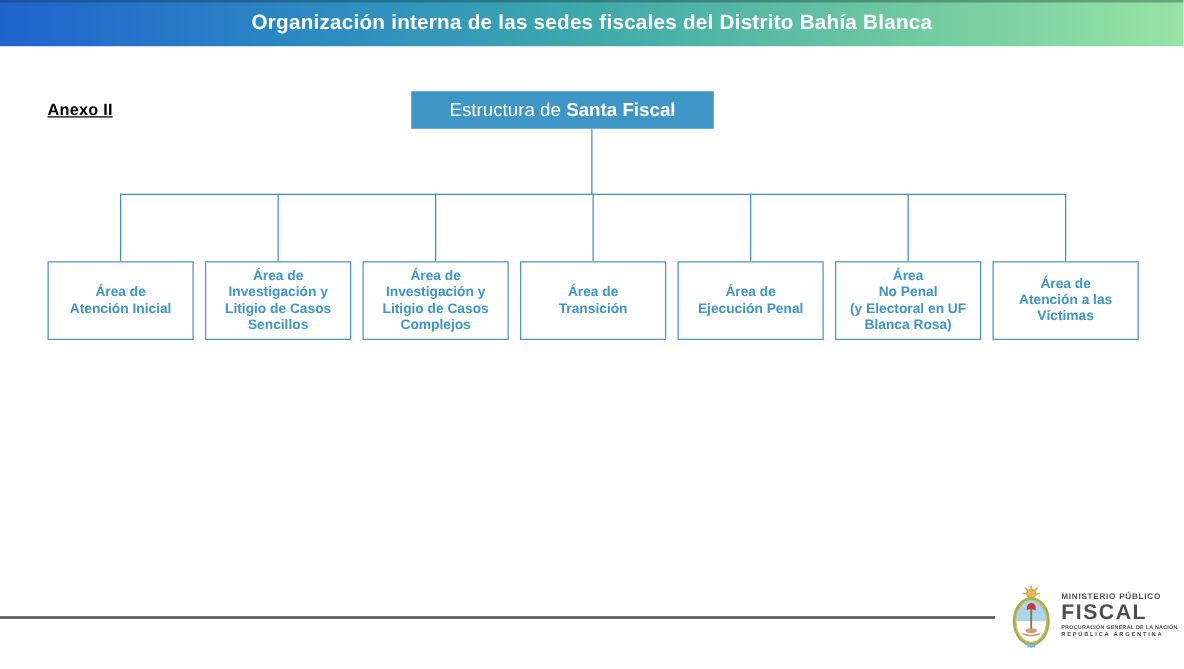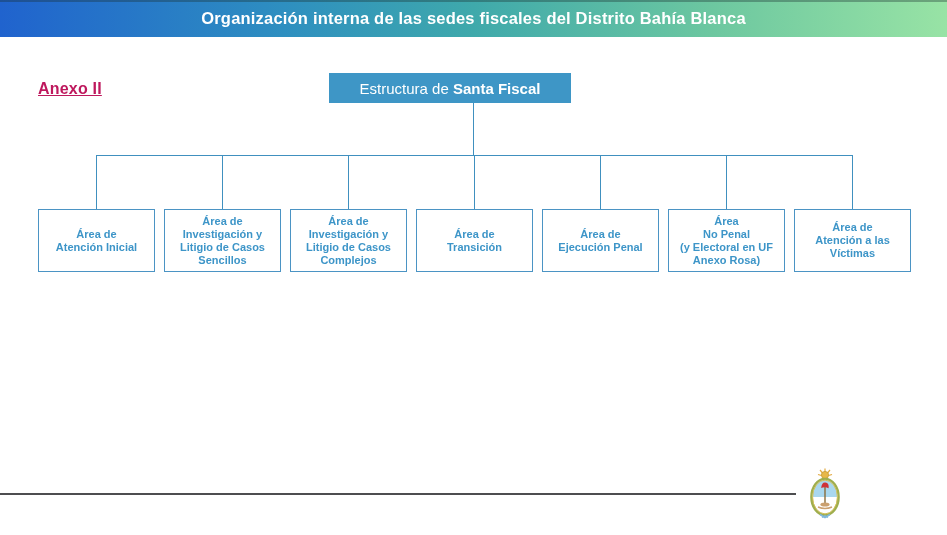--- a/index.html
+++ b/index.html
@@ -32,21 +32,21 @@
   }
   .titlebar h1{
     width:100%;text-align:center;
     line-height:37px;
     font-size:16.5px;font-weight:bold;color:#ffffff;
     letter-spacing:0.2px;
   }
   
   .anexo{
     position:absolute;left:38px;top:80px;
-    font-size:16px;font-weight:bold;color:#be185d;
+    font-size:13px;font-weight:bold;color:#000000;
     text-decoration:underline;
     letter-spacing:0.2px;
   }
   
   .root-node{
     position:absolute;left:329px;top:73px;width:242px;height:30px;
     background:var(--node-fill);
     color:#ffffff;font-size:15px;
     display:flex;align-items:center;justify-content:center;
     white-space:pre;
@@ -126,21 +126,21 @@
 Transición</span>
 </div>
 <div class="area-node" style="left:542px">
   <span>Área de
 Ejecución Penal</span>
 </div>
 <div class="area-node" style="left:668px">
   <span>Área
 No Penal
 (y Electoral en UF
-Anexo Rosa)</span>
+Blanca Rosa)</span>
 </div>
 <div class="area-node" style="left:794px">
   <span>Área de
 Atención a las
 Víctimas</span>
 </div>
 
 <div class="footer-line"></div>
 
 <div class="logo">
@@ -162,13 +162,19 @@
     <line x1="19" y1="18" x2="19" y2="36" stroke="#8a6d3b" stroke-width="1.4"></line>
 
     <path d="M15.2,20 q0.4,-6 4.2,-5.6 q4,0.6 3.2,5.8 q-3.8,-1.6 -7.4,-0.2 z" fill="#cf3339"></path>
 
     <ellipse cx="19" cy="36.5" rx="4.6" ry="2" fill="#caa070"></ellipse>
     <path d="M12,39 q7,3 14,0" fill="none" stroke="#caa070" stroke-width="1.4"></path>
 
     <path d="M14,46.5 l5,3 l5,-3" fill="none" stroke="#7fb8dc" stroke-width="1.6"></path>
     <path d="M16,49.5 l3,-1.6 l3,1.6" fill="none" stroke="#7fb8dc" stroke-width="1.4"></path>
   </svg>
+  <div class="logo-text">
+    <div class="l1">MINISTERIO PÚBLICO</div>
+    <div class="l2">FISCAL</div>
+    <div class="l3">PROCURACIÓN GENERAL DE LA NACIÓN</div>
+    <div class="l4">REPÚBLICA ARGENTINA</div>
+  </div>
 </div>
 
 </body></html>

